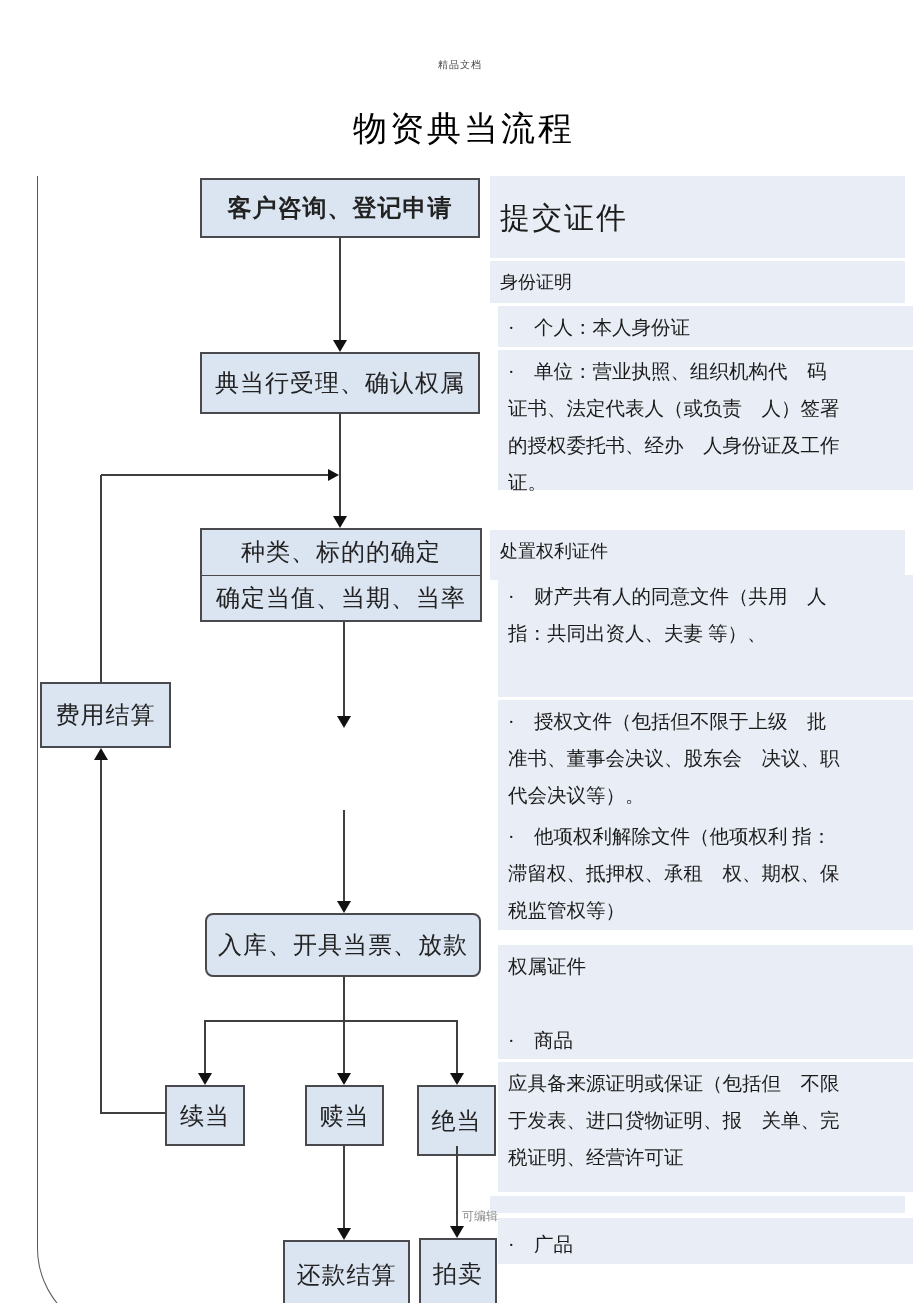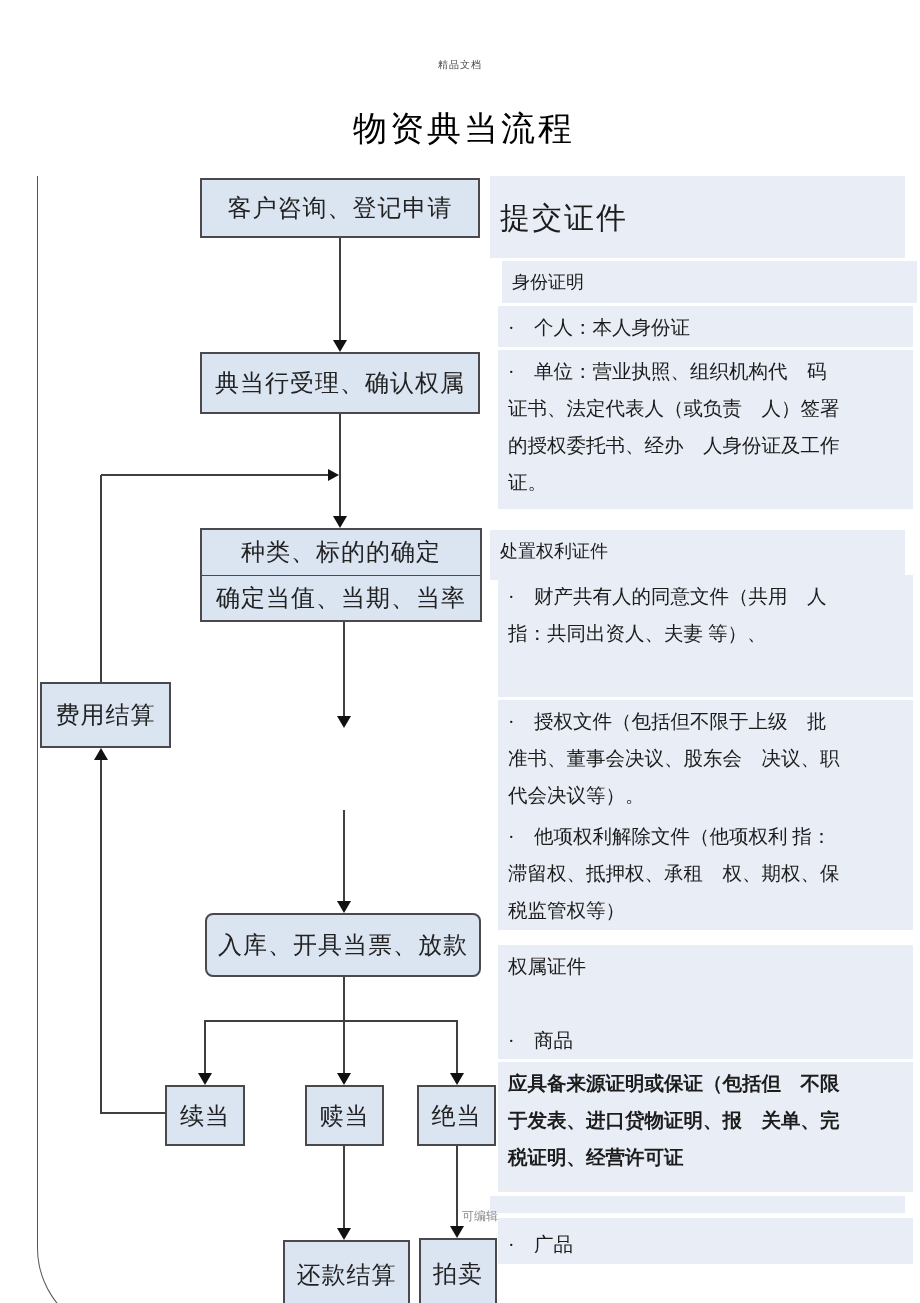--- a/index.html
+++ b/index.html
@@ -53,39 +53,39 @@
 </head>
 <body>
 
 <div id="page">
 
   <div class="watermark-top">精品文档</div>
   <div class="doc-title">物资典当流程</div>
 
   <div class="border-curve"></div>
 
-  <div class="fc-box" style="left:200px;top:178px;width:280px;height:60px;">客户咨询、登记申请</div>
+  <div class="fc-box" style="left:200px;top:178px;width:280px;height:60px;font-weight:bold;">客户咨询、登记申请</div>
 
   <div class="fc-box stack" style="left:200px;top:528px;width:282px;height:94px;">
     <div class="fc-row">种类、标的的确定</div>
     <div class="fc-row">确定当值、当期、当率</div>
   </div>
 
   <div class="fc-box" style="left:200px;top:352px;width:280px;height:62px;">典当行受理、确认权属</div>
 
 
   <div class="fc-box" style="left:205px;top:913px;width:276px;height:64px;border-radius:8px;">入库、开具当票、放款</div>
 
   <div class="fc-box" style="left:40px;top:682px;width:131px;height:66px;">费用结算</div>
 
   <div class="fc-box" style="left:165px;top:1085px;width:80px;height:61px;">续当</div>
 
   <div class="fc-box" style="left:305px;top:1085px;width:79px;height:61px;">赎当</div>
 
-  <div class="fc-box" style="left:417px;top:1085px;width:79px;height:61px;">绝当</div>
+  <div class="fc-box" style="left:417px;top:1085px;width:79px;height:71px;">绝当</div>
 
   <div class="fc-box" style="left:283px;top:1240px;width:127px;height:70px;">还款结算</div>
 
   <div class="fc-box" style="left:419px;top:1238px;width:78px;height:72px;">拍卖</div>
 
   <div class="line" style="left:339px;top:238px;width:2px;height:102px;"></div>
   <div class="arrow-down" style="left:333px;top:340px;"></div>
 
   <div class="line" style="left:339px;top:414px;width:2px;height:102px;"></div>
   <div class="arrow-down" style="left:333px;top:516px;"></div>
@@ -116,41 +116,41 @@
   <div class="arrow-down" style="left:337px;top:1228px;"></div>
 
   <div class="line" style="left:456px;top:1146px;width:2px;height:81px;"></div>
   <div class="arrow-down" style="left:450px;top:1226px;"></div>
 
   <div class="line" style="left:101px;top:1112px;width:64px;height:2px;"></div>
   <div class="line" style="left:100px;top:759px;width:2px;height:355px;"></div>
   <div class="arrow-up" style="left:94px;top:748px;"></div>
 
   <div class="panel h1" style="top:176px;height:82px;">提交证件</div>
-  <div class="panel h2" style="top:261px;height:42px;margin-left:12px;">身份证明</div>
+  <div class="panel h2" style="top:261px;height:42px;">身份证明</div>
   <div class="panel body" style="top:306px;height:41px;">·　个人：本人身份证</div>
-  <div class="panel body pre" style="top:350px;height:159px;">·　单位：营业执照、组织机构代　码
+  <div class="panel body pre" style="top:350px;height:140px;">·　单位：营业执照、组织机构代　码
 证书、法定代表人（或负责　人）签署
 的授权委托书、经办　人身份证及工作
 证。</div>
 
   <div class="panel h2" style="top:530px;height:50px;">处置权利证件</div>
   <div class="panel body pre" style="top:575px;height:122px;">·　财产共有人的同意文件（共用　人
 指：共同出资人、夫妻 等）、</div>
   <div class="panel body pre" style="top:700px;height:143px;">·　授权文件（包括但不限于上级　批
 准书、董事会决议、股东会　决议、职
 代会决议等）。</div>
   <div class="panel body pre" style="top:815px;height:115px;">·　他项权利解除文件（他项权利 指：
 滞留权、抵押权、承租　权、期权、保
 税监管权等）</div>
 
   <div class="panel body pre" style="top:945px;height:114px;">权属证件
 
 ·　商品</div>
-  <div class="panel body pre" style="top:1062px;height:130px;font-weight:bold;"> 应具备来源证明或保证（包括但　不限
+  <div class="panel body pre" style="top:1062px;height:130px;"> 应具备来源证明或保证（包括但　不限
 于发表、进口贷物证明、报　关单、完
 税证明、经营许可证</div>
   <div class="panel" style="top:1196px;height:17px;"></div>
   <div class="panel body" style="top:1218px;height:46px;padding-top:8px;">·　广品</div>
 
   <div class="watermark-mid">可编辑</div>
 
 </div>
 
 </body></html>

